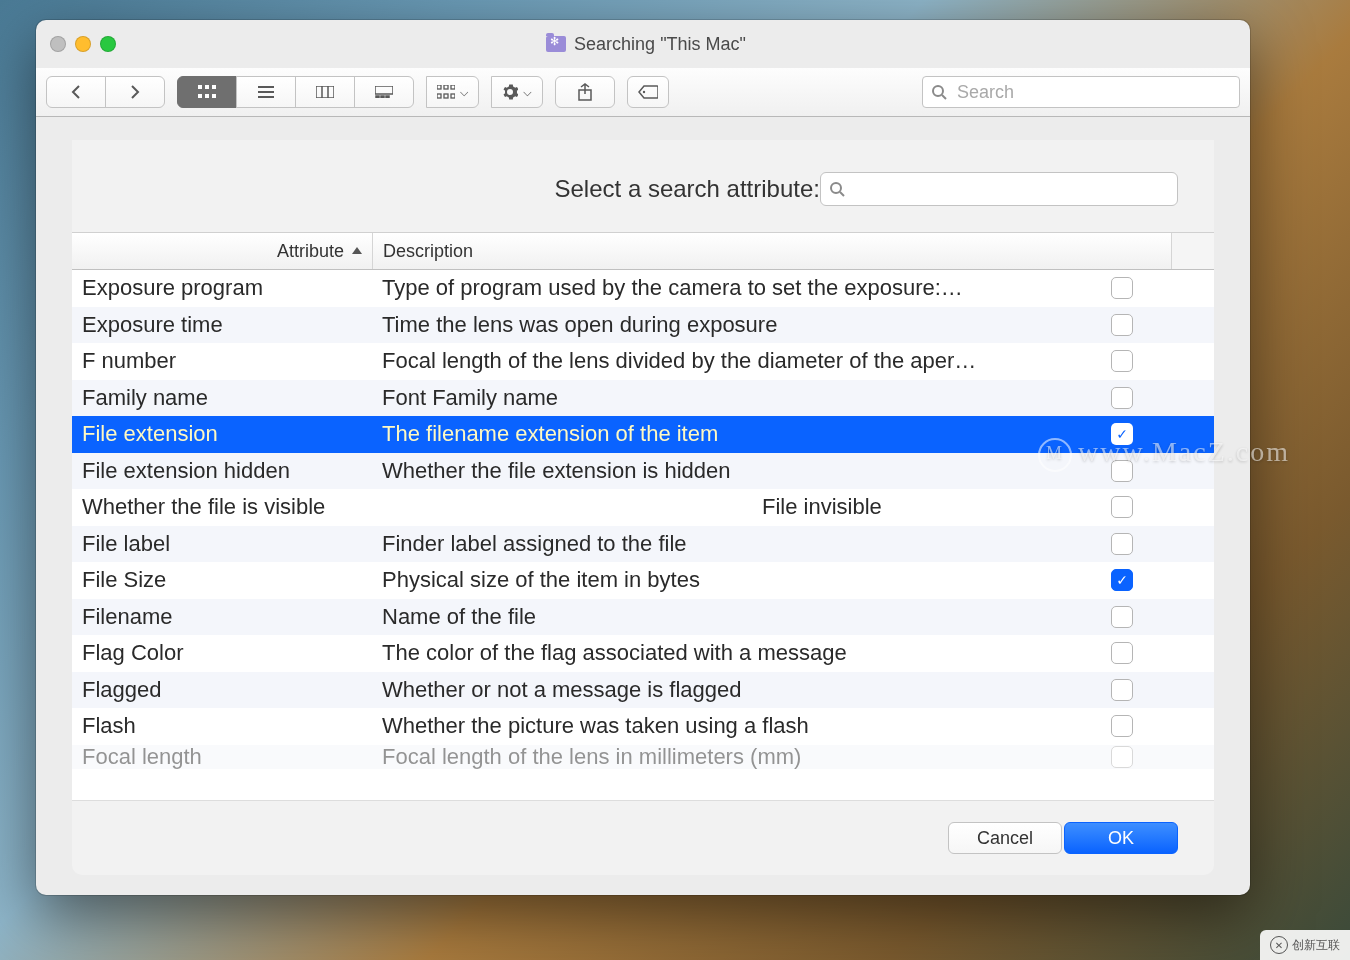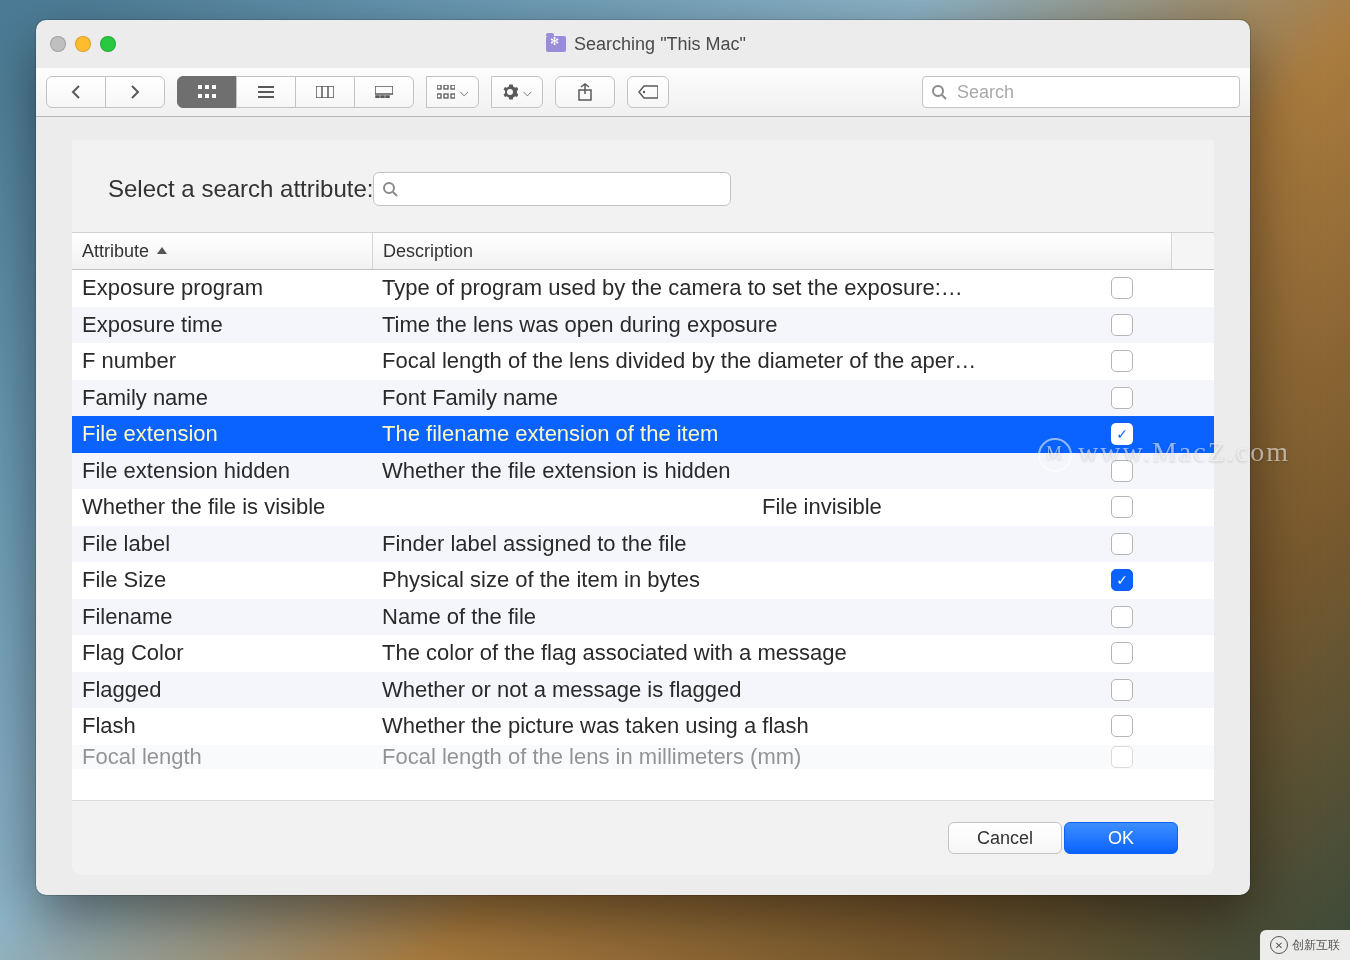--- a/index.html
+++ b/index.html
@@ -29,28 +29,28 @@
   .tb-btn.solo{border-radius:6px;}
   .tb-btn.active{background:#6f6f6f;color:#fff;border-color:#6f6f6f;}
   .sq{width:38px;}
   .toolbar-gap{flex:1;}
   .search-box{display:flex;align-items:center;width:300px;height:30px;border:1px solid #c3c3c3;border-radius:4px;background:#fff;padding:0 8px;gap:8px;}
   .search-box input{border:0;outline:0;flex:1;font-size:18px;color:#333;background:transparent;}
   .search-box input::placeholder{color:#a9a9a9;}
   .sheet{position:absolute;left:36px;top:120px;right:36px;bottom:20px;
     background:#f2f2f2;border-radius:0 0 10px 10px;display:flex;flex-direction:column;
     padding:32px 0 0;}
-  .sheet-top{display:flex;align-items:center;justify-content:flex-start;padding:0 36px 26px;}
+  .sheet-top{display:flex;align-items:center;justify-content:flex-end;padding:0 36px 26px;}
   .sheet-top h1{margin:0;font-size:24px;font-weight:400;color:#333;}
   .attr-search{display:flex;align-items:center;width:340px;height:32px;border:1px solid #c3c3c3;border-radius:6px;background:#fff;padding:0 8px;gap:8px;}
   .attr-search input{border:0;outline:0;flex:1;font-size:16px;background:transparent;}
   .table-wrap{flex:1;margin:0 0 0 0;border-top:1px solid #d0d0d0;overflow:hidden;display:flex;flex-direction:column;}
   .thead{display:flex;background:linear-gradient(#fff,#f1f1f1);border-bottom:1px solid #c0c0c0;height:36px;align-items:stretch;font-size:18px;color:#333;}
   .th{display:flex;align-items:center;padding:0 10px;border-right:1px solid #d5d5d5;}
-  .th.attr{width:280px;justify-content:flex-start;gap:8px;}
+  .th.attr{width:280px;justify-content:flex-end;gap:8px;}
   .th.desc{flex:1;}
   .th.menu{width:140px;justify-content:center;}
   .th.scroll{width:22px;border-right:0;background:#f5f5f5;}
   .tbody{flex:1;overflow:hidden;background:#fff;}
   .row{display:flex;height:36.5px;align-items:center;font-size:22px;color:#2a2a2a;}
   .row:nth-child(even){background:#f4f6fb;}
   .row.selected{background:#0a63ff;color:#fef9c3;}
   .cell.attr{width:280px;padding:0 10px;white-space:nowrap;overflow:hidden;text-overflow:ellipsis;}
   .cell.desc{flex:1;padding:0 10px;white-space:nowrap;overflow:hidden;text-overflow:ellipsis;}
   .cell.menu{width:140px;display:flex;justify-content:center;}

